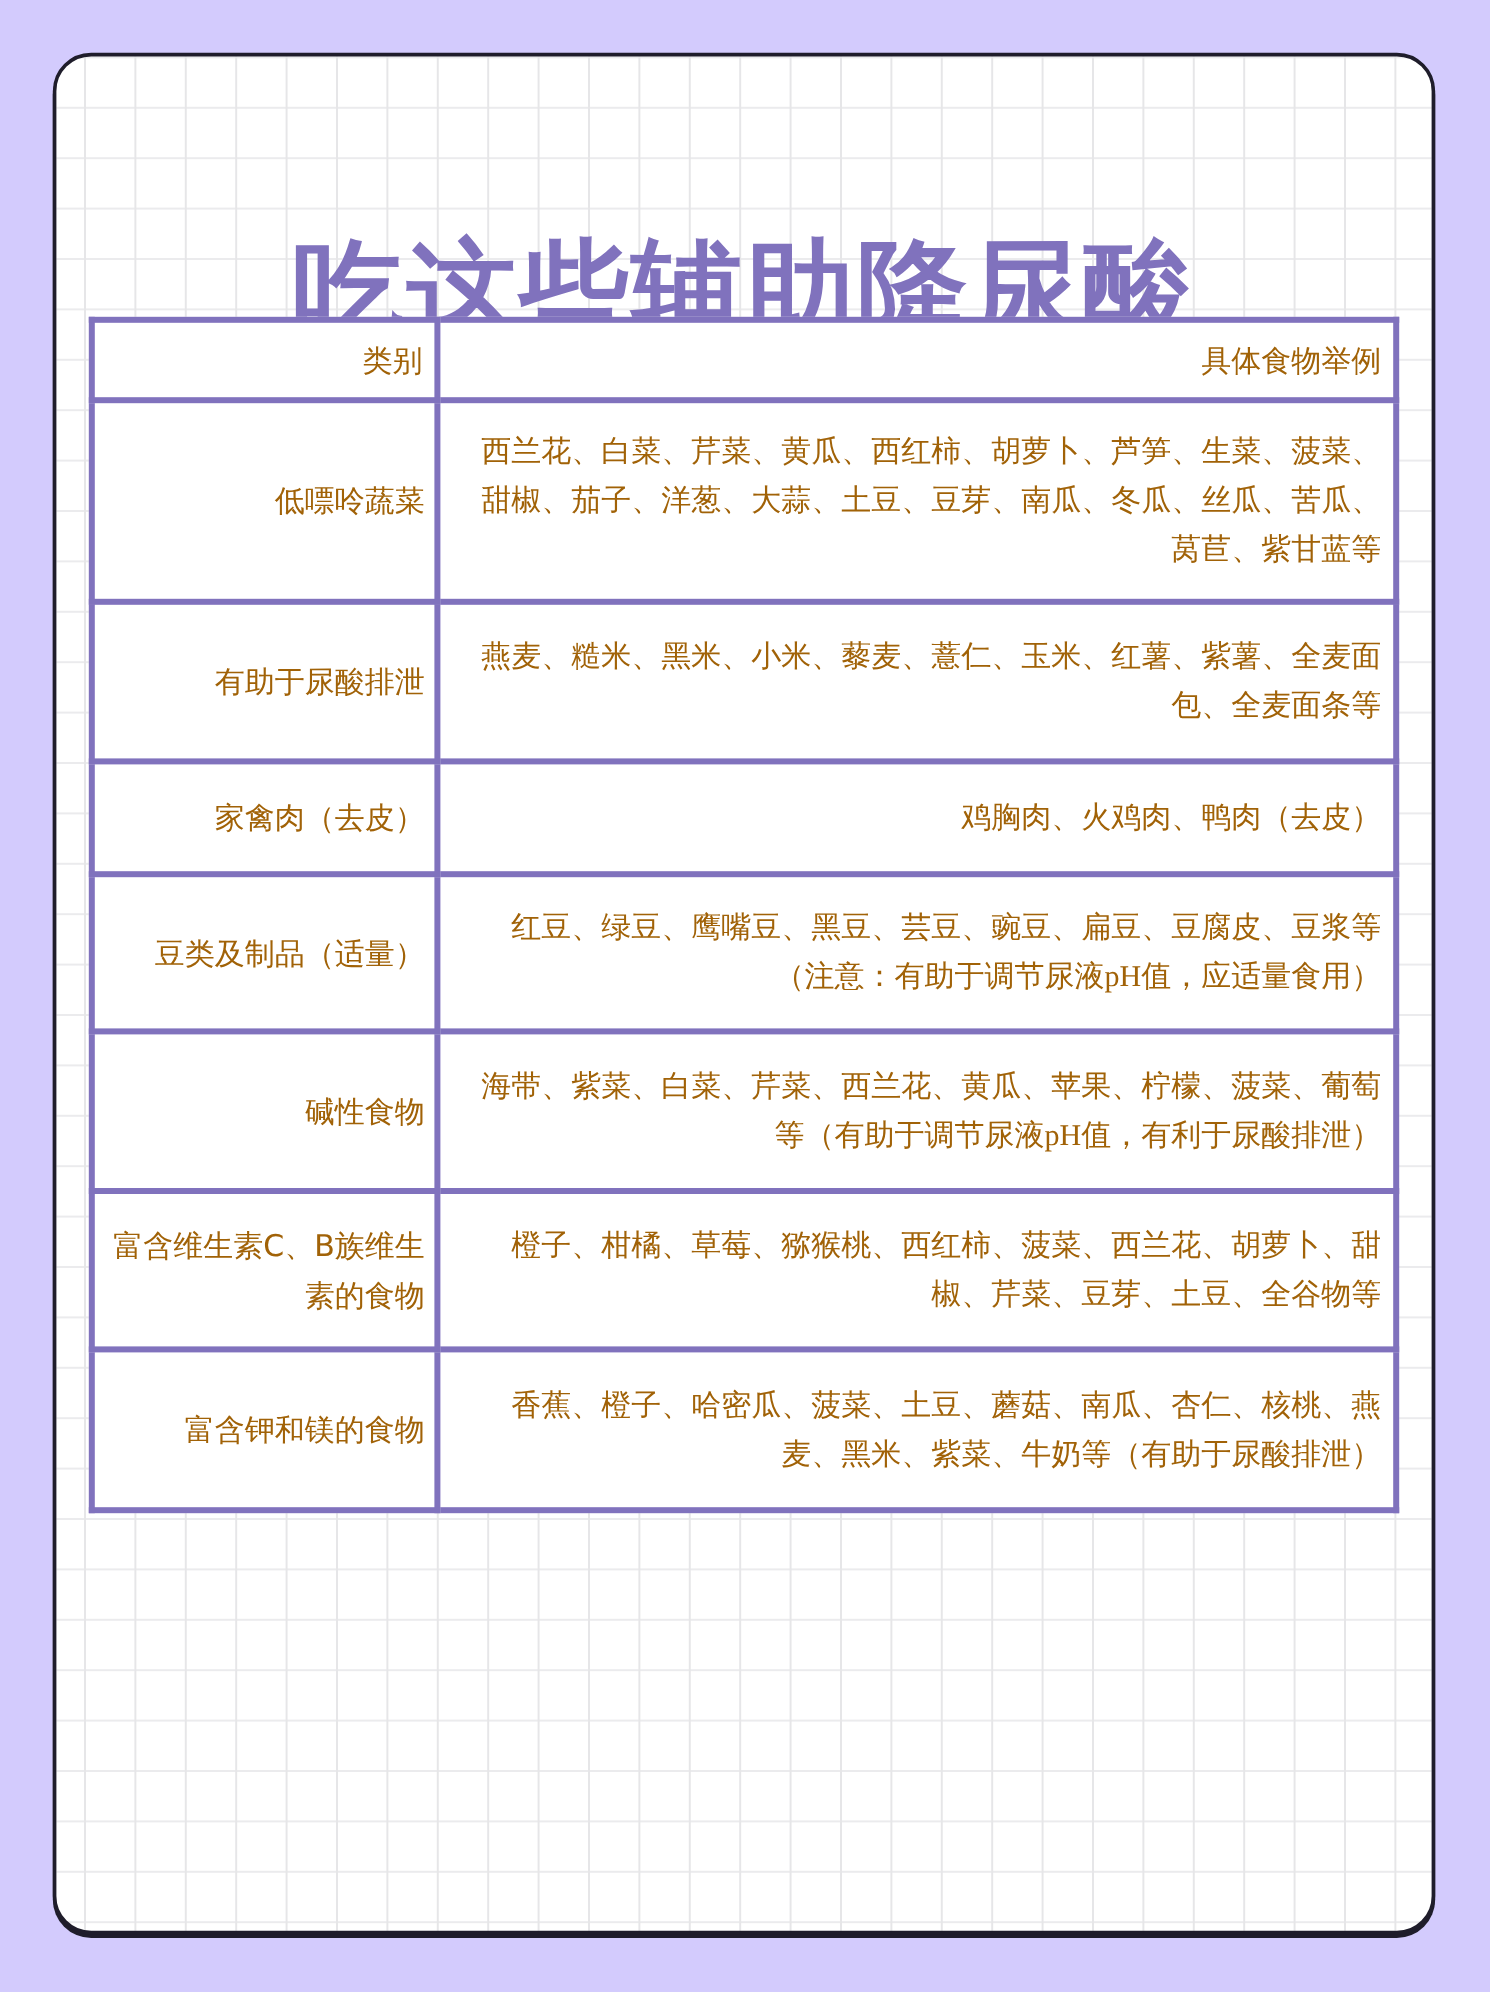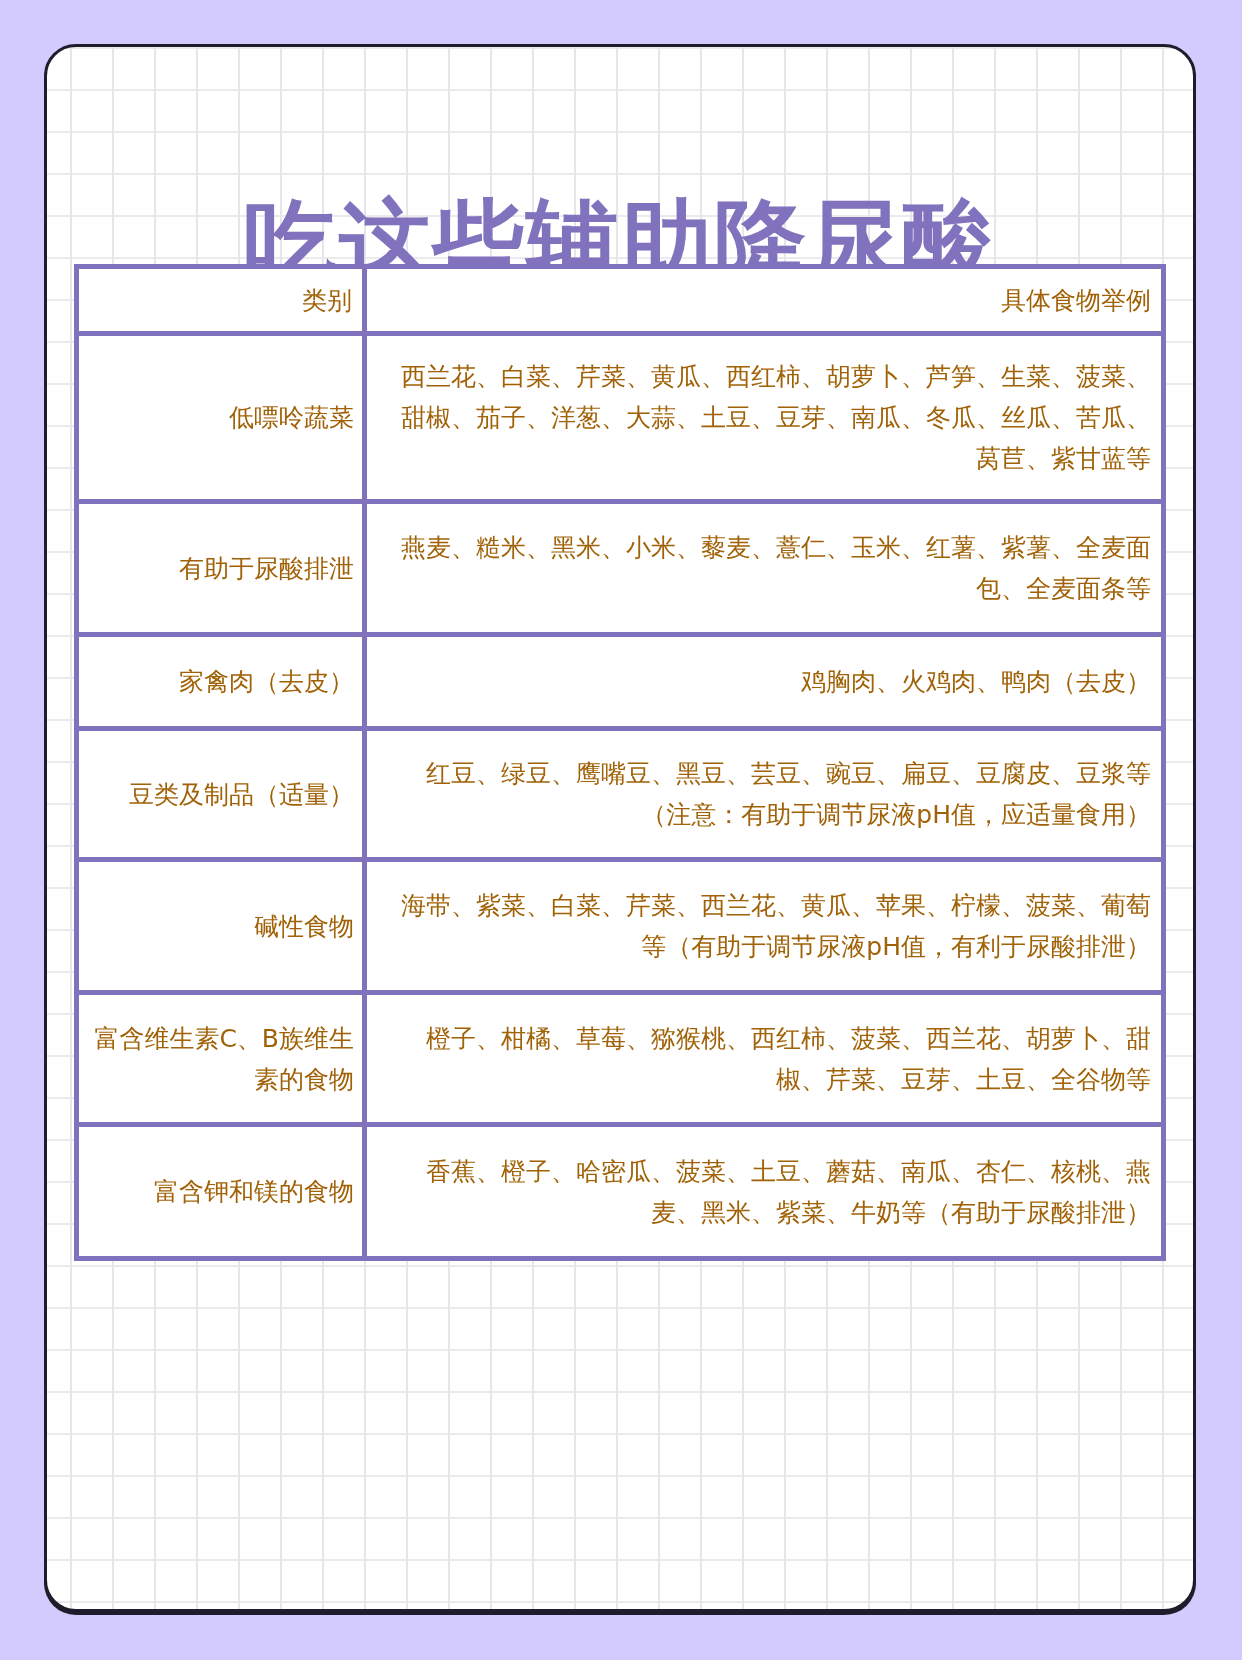--- a/index.html
+++ b/index.html
@@ -54,21 +54,21 @@
       text-align: right;
       vertical-align: middle;
       color: #a16207;
       font-weight: normal;
       font-size: 25px;
       line-height: 41px;
       padding: 0 10px;
     }
     table.food th.cat-col { width: 263px; }
     table.food td.cat { padding: 0 8px; }
-    table.food td.items { padding: 0 10px; }
+    table.food td.items { padding: 0 10px; font-family: Liberation Serif, serif; }
   </style>
 </head>
 <body>
 
 <div class="card">
   <div class="title">吃这些辅助降尿酸</div>
 </div>
 
 <table class="food">
   <thead>

